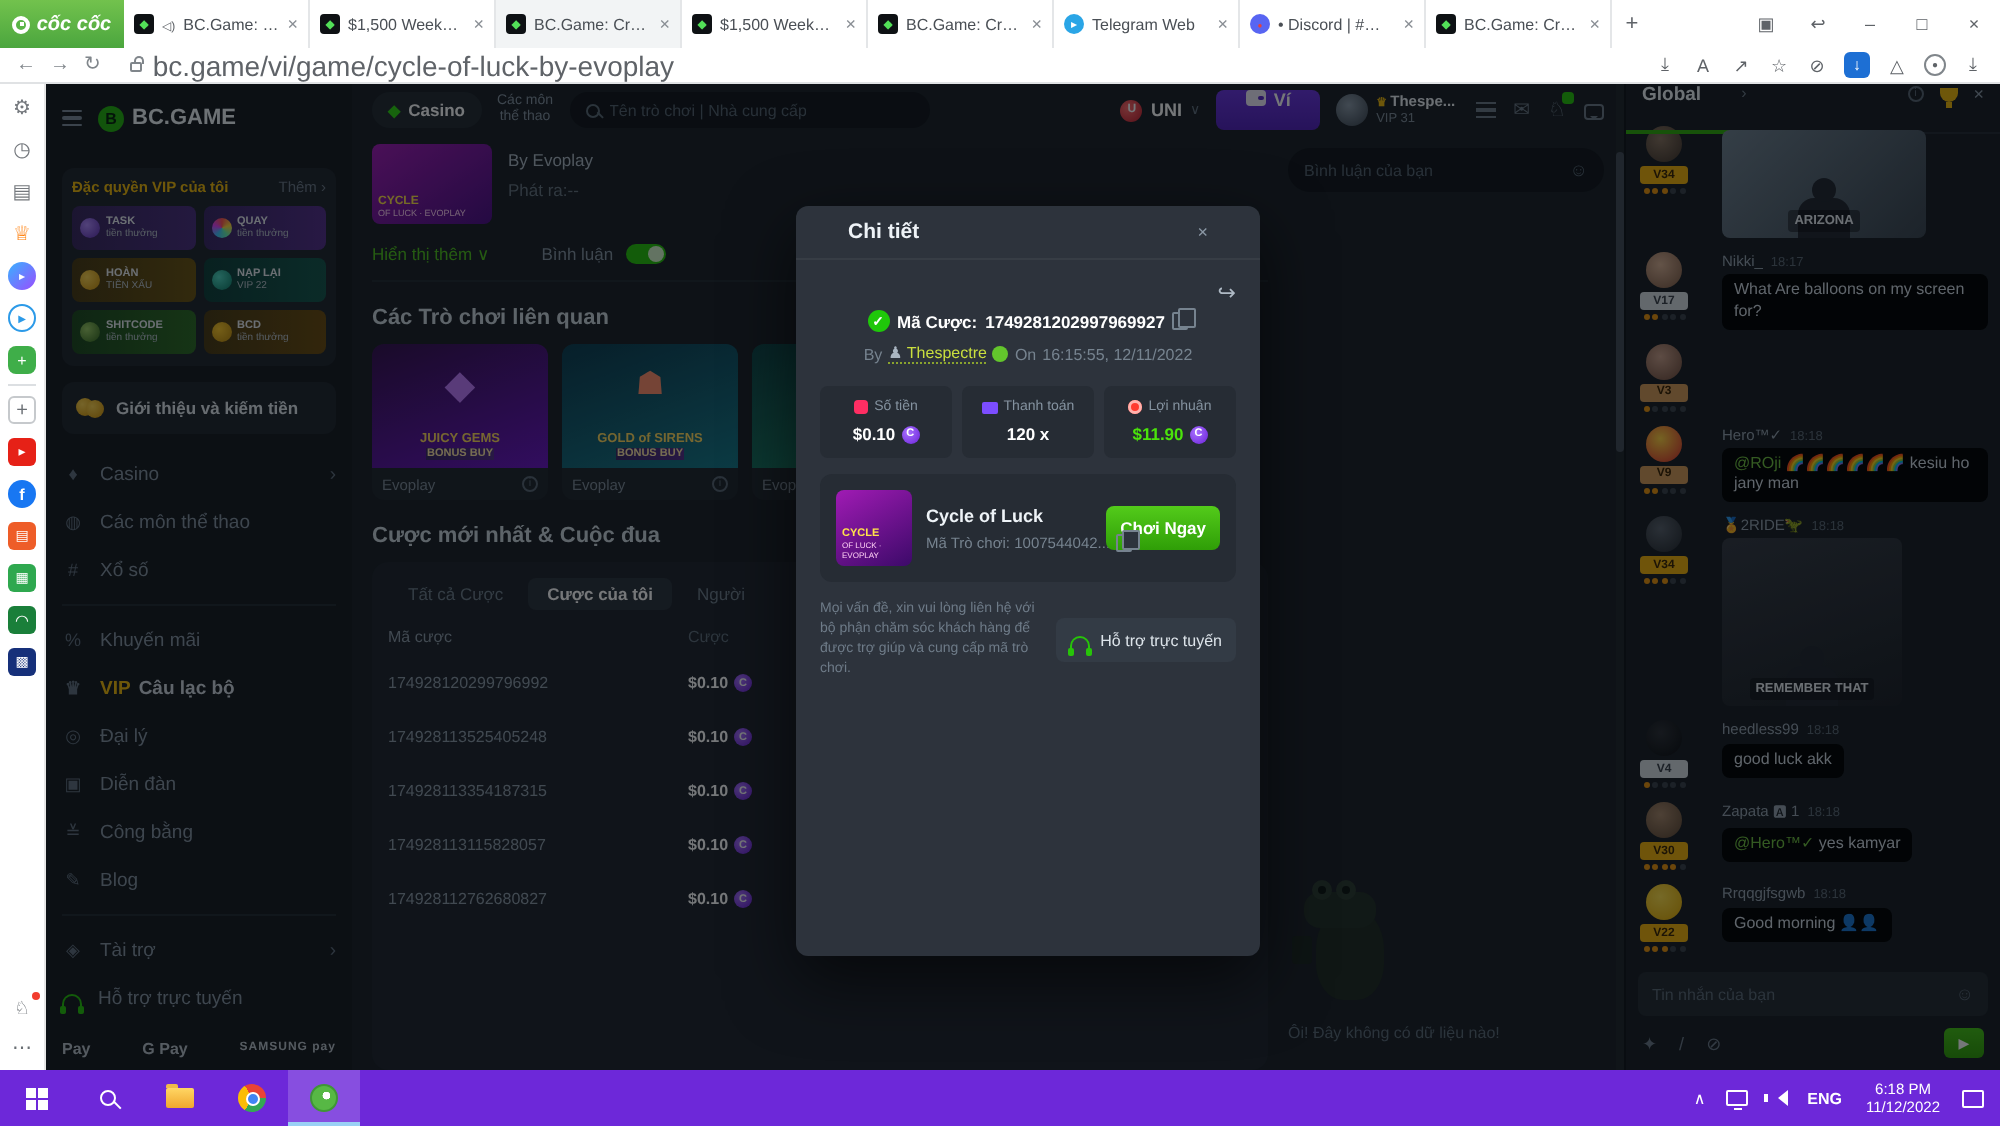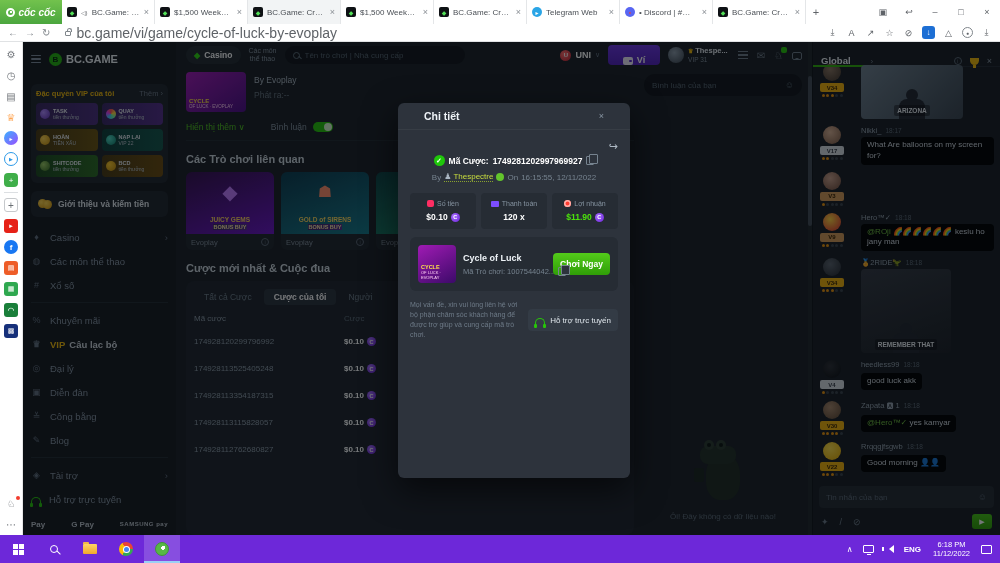--- a/index.html
+++ b/index.html
@@ -137,21 +137,21 @@
   .sports2{font-size:7px;color:#8593a1;line-height:1.2;text-align:center;white-space:pre-line}
   .search{flex:0 1 180px;height:18px;border-radius:10px;background:#12161b;display:flex;align-items:center;gap:5px;padding:0 8px}
   .mag{width:7px;height:7px;border:1.3px solid #5c6a77;border-radius:50%;position:relative;flex:0 0 7px}
   .mag::after{content:"";position:absolute;width:4px;height:1.3px;background:#5c6a77;transform:rotate(45deg);right:-3px;bottom:-1px}
   .ph{font-size:8px;color:#55626f;white-space:nowrap;overflow:hidden}
   .cur{display:flex;align-items:center;gap:4px;margin-left:auto}
   .unicoin{width:11px;height:11px;border-radius:50%;background:radial-gradient(circle at 35% 35%,#ff6b6b,#c21d2c);color:#fff;font-size:6px;display:flex;align-items:center;justify-content:center;font-weight:bold}
   .cur .cl{color:#fff;font-size:9px;font-weight:bold}
   .chev{color:#62707e;font-size:7px}
   .chev::before{content:"∨"}
-  .wallet-btn{height:20px;min-width:52px;border-radius:4px;background:linear-gradient(180deg,#6a34e0,#5222bb);display:flex;align-items:flex-end;justify-content:center;gap:4px;color:#fff;font-size:9px;font-weight:bold;padding:0 8px}
+  .wallet-btn{height:20px;min-width:52px;border-radius:4px;background:linear-gradient(180deg,#6a34e0,#5222bb);display:flex;align-items:flex-start;justify-content:center;gap:4px;color:#fff;font-size:9px;font-weight:bold;padding:0 8px}
   .wic{width:10px;height:8px;background:#fff;border-radius:2px;position:relative;opacity:.9}
   .wic::after{content:"";position:absolute;right:1px;top:3px;width:3px;height:2px;background:#5a28c8;border-radius:1px}
   .user{display:flex;align-items:center;gap:4px}
   .uav{width:16px;height:16px;border-radius:50%;background:radial-gradient(circle at 40% 35%,#8c9aa8,#39424d)}
   .uinfo{display:flex;flex-direction:column;line-height:1.1}
   .uname{font-size:7.5px;color:#e8edf2;font-weight:bold}
   .uname::before{content:"♛ ";color:#f0b90b;font-size:6px}
   .ulvl{font-size:6.5px;color:#7e8b98}
   .hicons{display:flex;align-items:center;gap:9px;color:#6d7a87;font-size:10px;margin-left:2px}
   .hi-menu{width:10px;display:flex;flex-direction:column;gap:2px}
@@ -207,33 +207,33 @@
   .c-prof{flex:1;display:flex;align-items:center;gap:3px;justify-content:flex-end;padding-right:14px;font-weight:bold}
   .win{color:#3fd411}
   .loss{color:#e08b1f}
   .coin{width:9px;height:9px;border-radius:50%;background:radial-gradient(circle at 35% 35%,#a770ff,#6b21d8);color:#fff;font-size:5.5px;font-weight:bold;display:flex;align-items:center;justify-content:center;flex:0 0 9px}
   .coin::before{content:"C"}
 
   .right-col{width:158px;flex:0 0 158px;display:flex;flex-direction:column}
   .cmt-input{margin-top:6px;height:22px;border-radius:11px;background:#12161b;display:flex;align-items:center;justify-content:space-between;padding:0 8px;font-size:8px;color:#55626f}
   .smiley{color:#55626f;font-size:9px}
   .smiley::before{content:"☺"}
-  .empty{margin-top:auto;margin-bottom:14px;display:flex;flex-direction:column;align-items:center;gap:8px}
+  .empty{margin-top:auto;margin-bottom:14px;display:flex;flex-direction:column;align-items:flex-start;gap:8px}
   .croc{width:62px;height:66px;position:relative}
   .croc .body{position:absolute;left:14px;top:16px;width:34px;height:46px;background:#1f2b22;border-radius:45% 45% 40% 40%}
   .croc .head{position:absolute;left:8px;top:8px;width:36px;height:18px;background:#23male;background:#232f26;border-radius:8px}
   .croc .eye{position:absolute;top:2px;width:10px;height:10px;background:#2c3a30;border-radius:50%}
   .croc .eye::after{content:"";position:absolute;left:3px;top:3px;width:4px;height:4px;background:#0d1410;border-radius:50%}
   .croc .e1{left:12px}.croc .e2{left:24px}
   .croc .glass{position:absolute;left:2px;top:30px;width:10px;height:14px;background:#1a241d;border-radius:2px}
   .empty-t{font-size:8px;color:#5c6a77}
 
   
   .chat{width:188px;flex:0 0 188px;background:#191e24;border-left:1px solid #10141a;display:flex;flex-direction:column;min-height:0}
-  .chat-head{height:25px;display:flex;align-items:flex-end;gap:6px;padding:0 8px;border-bottom:1px solid #242b33;position:relative}
+  .chat-head{height:25px;display:flex;align-items:flex-start;gap:6px;padding:0 8px;border-bottom:1px solid #242b33;position:relative}
   .chat-head::after{content:"";position:absolute;left:0;bottom:-1px;width:58px;height:2px;background:#2fae09}
   .gl{font-size:9.5px;font-weight:bold;color:#eef3f7}
   .gchev{color:#6d7a87;font-size:8px;margin-left:14px}
   .gchev::before{content:"›"}
   .chead-ics{margin-left:auto;display:flex;align-items:center;gap:8px}
   .cup{width:9px;height:7px;background:#f0b90b;border-radius:0 0 5px 5px;position:relative}
   .cup::after{content:"";position:absolute;left:3px;bottom:-3px;width:3px;height:3px;background:#f0b90b}
   .x-ic{color:#8a97a4;font-size:9px}
   .x-ic::before{content:"×"}
   .chat-body{flex:1;padding:2px 6px 4px;display:flex;flex-direction:column;gap:7px;overflow:hidden;margin-top:-6px}

